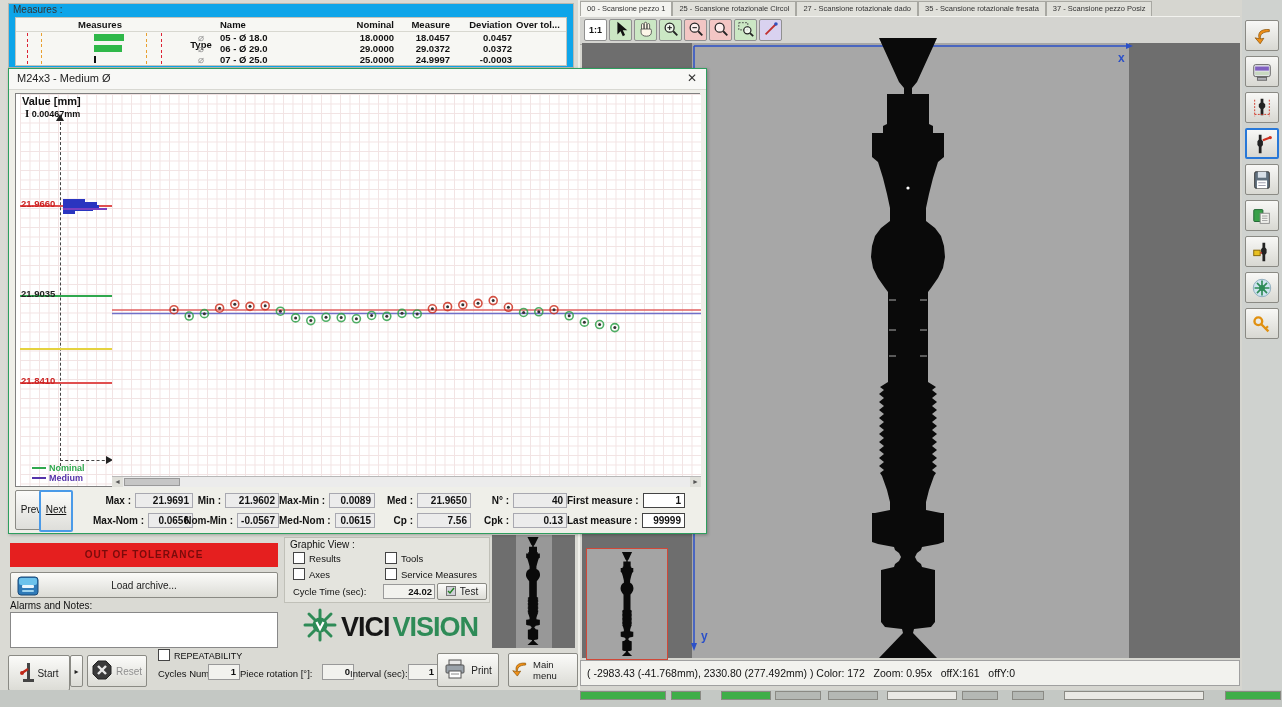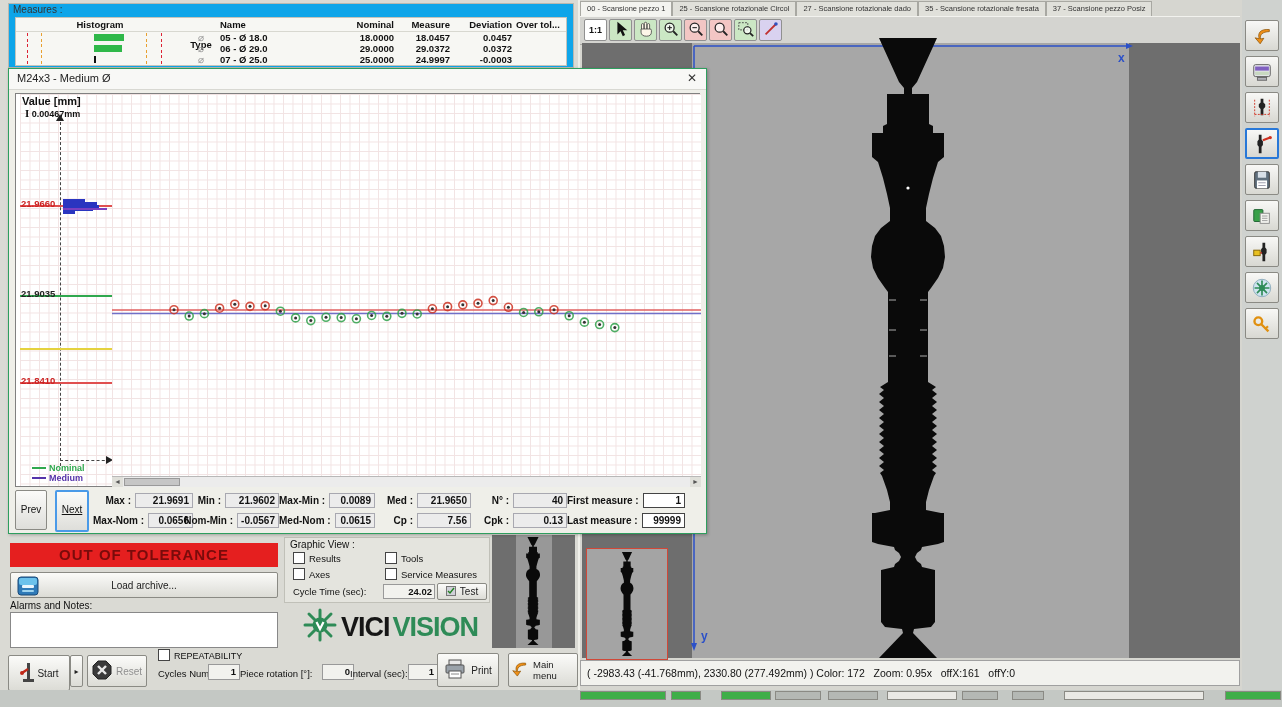--- a/index.html
+++ b/index.html
@@ -55,21 +55,21 @@
   .navbtn{position:absolute;top:1px;width:30px;height:38px;background:linear-gradient(#fbfbf9,#dededa);border:1px solid #8a8a84;border-radius:2px;font-size:10px;text-align:center;line-height:38px;}
   #next-btn{border:2px solid #4a9ae8;line-height:36px;}
   .srow{position:absolute;left:78px;height:16px;display:flex;}
   .scell{display:flex;align-items:center;justify-content:flex-end;}
   .slab{font-size:10px;font-weight:700;padding-right:4px;white-space:nowrap;}
   .sfld{display:inline-block;height:13px;line-height:13px;background:#ececec;border:1px solid #a8a8b0;font-size:10px;font-weight:700;text-align:right;padding:0 3px;}
   .sfld.ed{background:#fff;border-color:#444;}
 
   
   #banner{left:10px;top:543px;width:268px;height:24px;background:#e51f1f;color:#7a0b0b;
-    font-size:15px;font-weight:700;letter-spacing:1px;text-align:center;line-height:24px;}
+    font-size:10px;font-weight:700;letter-spacing:1px;text-align:center;line-height:24px;}
   .btn{background:linear-gradient(#fbfbf9,#dcdcd6);border:1px solid #8a8a84;border-radius:2px;font-size:10px;color:#222;display:flex;align-items:center;justify-content:center;box-sizing:border-box;}
   #load-archive{left:10px;top:572px;width:268px;height:26px;position:absolute;}
   #load-icon{position:absolute;left:6px;top:3px;width:24px;height:20px;}
   #alarms-label{left:10px;top:600px;font-size:10px;}
   #alarms-box{left:10px;top:612px;width:266px;height:34px;background:#fff;border:1px solid #888;}
   #gv{left:284px;top:537px;width:204px;height:64px;border:1px solid #c0c0b8;background:#e4e4de;}
   #gv .gt{position:absolute;left:5px;top:1px;font-size:10px;}
   .chk{display:inline-block;width:10px;height:10px;background:#fff;border:1px solid #444;vertical-align:-2px;margin-right:4px;}
   .chkrow{position:absolute;font-size:9.5px;white-space:nowrap;}
   #cycle-field{position:absolute;left:98px;top:46px;width:46px;height:13px;background:#f2f2ee;border:1px solid #999;font-size:9.5px;font-weight:700;text-align:right;padding:0 2px;line-height:13px;}
@@ -116,21 +116,21 @@
 <body>
 
 <div id="screen">
 
   <div id="left-app" class="abs">
 
     <div id="measures" class="abs">
       <div id="measures-label">Measures :</div>
       <div id="measures-table">
         <div class="mhead-row">
-            <div class="mcell" style="width: 168px; text-align: center;">Histogram</div>
+            <div class="mcell" style="width: 168px; text-align: center;">Measures</div>
             <div class="mcell" style="width: 34px; text-align: center; margin-top: 40px;">Type</div>
             <div class="mcell" style="width: 120px; text-align: left;">Name</div>
             <div class="mcell" style="width: 58px; text-align: right;">Nominal</div>
             <div class="mcell" style="width: 56px; text-align: right;">Measure</div>
             <div class="mcell" style="width: 62px; text-align: right;">Deviation</div>
             <div class="mcell" style="width: 46px; text-align: left;">Over tol...</div>
           </div>
         <div>
             <div class="mrow">
               <div class="mcell hist" style="width: 168px;">
@@ -640,21 +640,21 @@
 
       <div id="hscroll">
         <span class="sbtn" style="left:0;">◄</span>
         <span class="thumb"></span>
         <span class="sbtn" style="right:0;">►</span>
       </div>
     </div>
 
     <div id="stats">
       <div class="navbtn" style="left:0;">Prev</div>
-      <div class="navbtn" id="next-btn" style="left:40px;text-decoration:underline;">Next</div>
+      <div class="navbtn" id="next-btn" style="left:24px;text-decoration:underline;">Next</div>
       <div class="srow" style="top:3px;">
           <span class="scell" style="width: 100px;">
             <span class="slab">Max :</span>
             <span class="sfld" style="width: 50px;">21.9691</span>
           </span>
           <span class="scell" style="width: 86px;">
             <span class="slab">Min :</span>
             <span class="sfld" style="width: 46px;">21.9602</span>
           </span>
           <span class="scell" style="width: 96px;">

